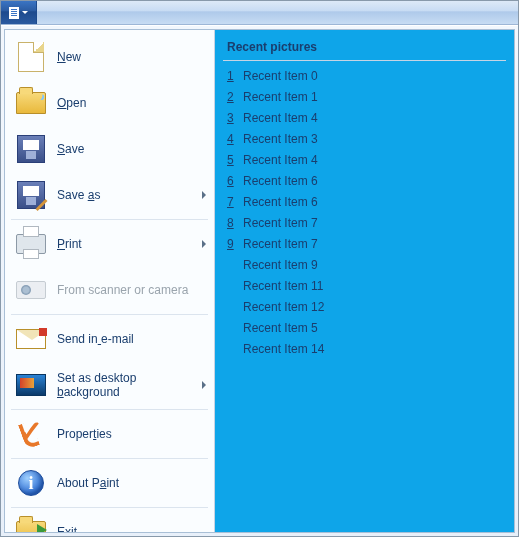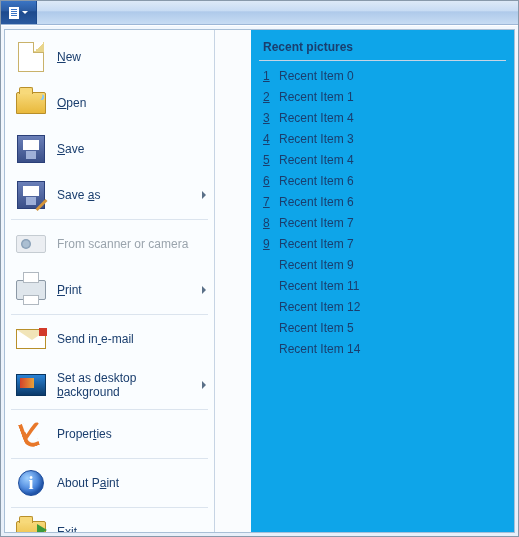--- a/index.html
+++ b/index.html
@@ -60,21 +60,20 @@
     padding: 3px;
     display: flex;
     min-height: 0;
   }
   .menu-inner {
     flex: 1;
     background: #fafcfe;
     border: 1px solid #a9bfd6;
     display: flex;
     min-height: 0;
-    gap: 36px;
   }
   .left-pane {
     width: 210px;
     background: #fafdff;
     border-right: 1px solid #c6d4e4;
     padding: 4px 0;
     overflow: hidden;
   }
   .right-pane {
     flex: 1;
@@ -290,32 +289,32 @@
           <div class="menu-item">
             <div class="icon-slot">
               <div class="ico-saveas">
                 <div class="pen"></div>
               </div>
             </div>
             <span class="label">Save <span class="ul">a</span>s</span>
             <span class="arrow"></span>
           </div>
           <div class="sep"></div>
-          <div class="menu-item disabled">
-            <div class="icon-slot">
-              <div class="ico-scan"></div>
-            </div>
-            <span class="label">From scanner or camera</span>
-          </div>
           <div class="menu-item">
             <div class="icon-slot">
               <div class="ico-print"></div>
             </div>
             <span class="label"><span class="ul">P</span>rint</span>
             <span class="arrow"></span>
+          </div>
+          <div class="menu-item disabled">
+            <div class="icon-slot">
+              <div class="ico-scan"></div>
+            </div>
+            <span class="label">From scanner or camera</span>
           </div>
           <div class="sep"></div>
           <div class="menu-item">
             <div class="icon-slot">
               <div class="ico-mail"></div>
             </div>
             <span class="label">Send in<span class="ul"> </span>e-mail</span>
           </div>
           <div class="menu-item">
             <div class="icon-slot">

